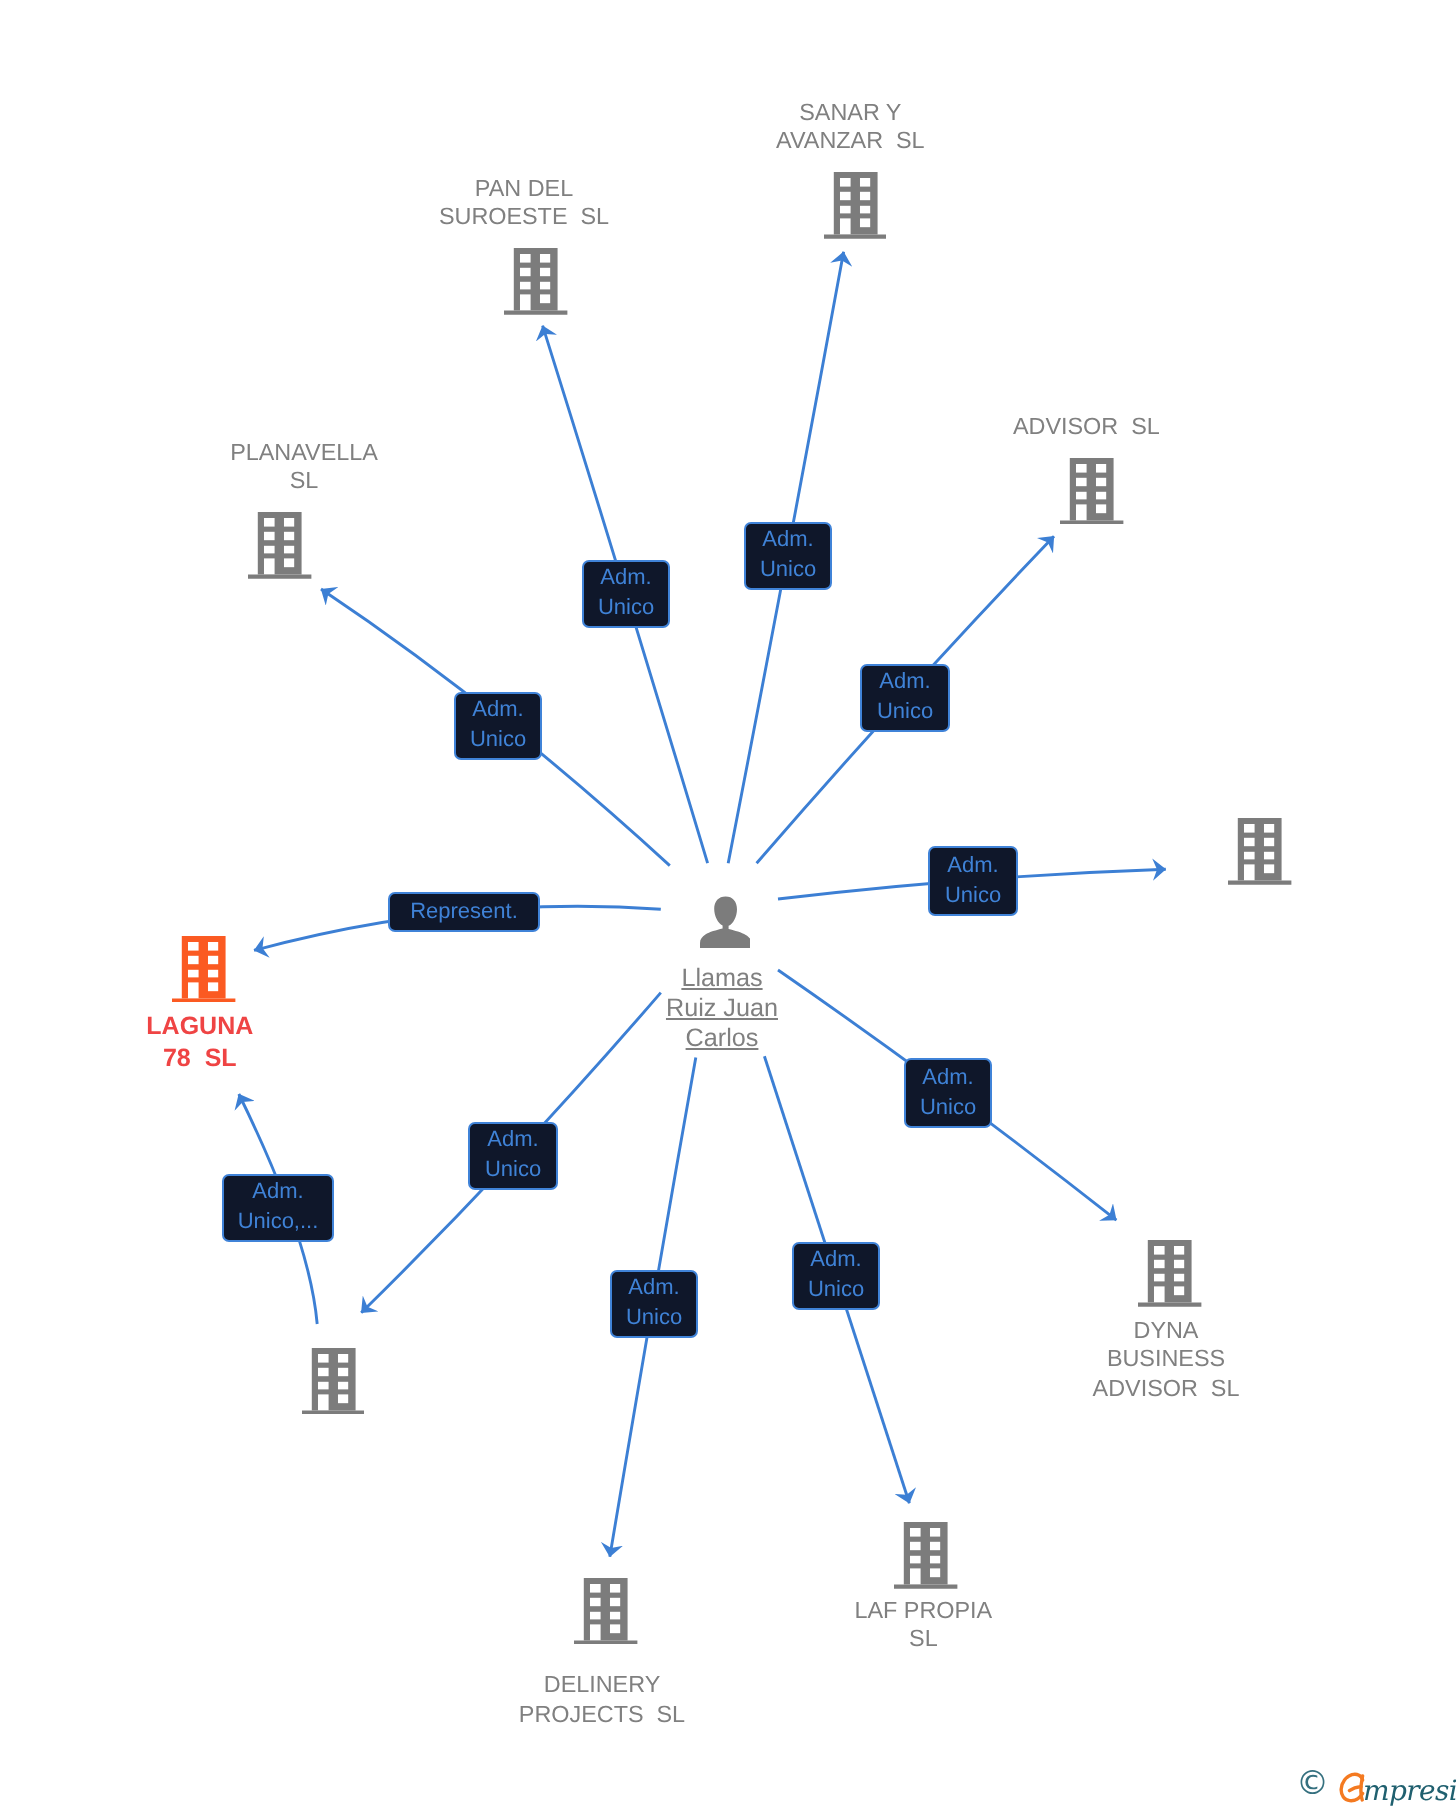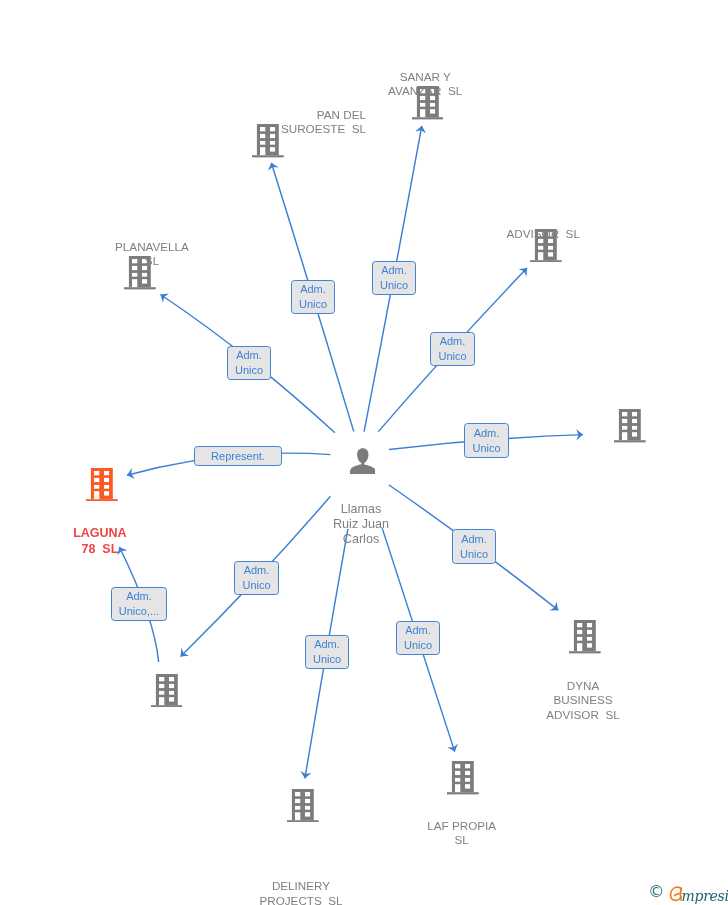--- a/index.html
+++ b/index.html
@@ -6,25 +6,25 @@
   html,body{margin:0;padding:0;}
   body{width:728px;height:905px;background:#ffffff;
        font-family:"Liberation Sans",sans-serif;overflow:hidden;position:relative;}
   #stage{position:absolute;left:0;top:0;width:728px;height:905px;}
   #edges{position:absolute;left:0;top:0;}
   .edge{fill:none;stroke:#3c7fd4;stroke-width:1.45;}
   .node{position:absolute;line-height:0;}
   .bld .fillc{fill:#7c7c7c;}
   .bld.orange .fillc{fill:#fb5a22;}
   .nlabel{position:absolute;text-align:center;color:#808080;font-size:11.7px;
-          line-height:14.85px;white-space:pre-wrap;margin-top:20px;}
+          line-height:14.85px;white-space:pre-wrap;}
   .nlabel.bold{font-weight:bold;color:#ef4444;font-size:12.5px;line-height:16.1px;}
   .center-label{font-size:12.6px;line-height:14.8px;color:#808080;}
   .chip{position:absolute;box-sizing:border-box;border:1.4px solid #4083d8;border-radius:3.5px;
-        background:#e5e5e5;color:#3f82d6;font-size:11px;line-height:14.6px;
+        background:#0f172a;color:#3f82d6;font-size:11px;line-height:14.6px;
         text-align:center;white-space:pre-wrap;display:flex;align-items:center;
         justify-content:center;}
   .logo{position:absolute;white-space:nowrap;line-height:0;height:18px;}
   .logo-c{color:#35707f;font-size:16.5px;line-height:18px;font-family:"DejaVu Sans",sans-serif;
           display:inline-block;vertical-align:top;position:relative;top:-1.5px;}
   .logo-e-wrap{display:inline-block;vertical-align:top;line-height:0;margin-left:4px;}
   .logo-rest{color:#20606f;font-size:14px;font-style:italic;font-weight:normal;line-height:18px;
              font-family:"DejaVu Serif",serif;letter-spacing:-0.3px;
              display:inline-block;vertical-align:top;position:relative;top:3px;left:-3px;}
 </style>
@@ -47,38 +47,38 @@
   <path class="edge" d="M389.0 485.0 Q475.0 544.4 558.2 610.1" marker-end="url(#arrowhead)"></path>
   <path class="edge" d="M330.4 496.3 Q257.0 581.4 180.6 656.4" marker-end="url(#arrowhead)"></path>
   <path class="edge" d="M347.9 528.8 Q326.6 648.9 304.9 778.4" marker-end="url(#arrowhead)"></path>
   <path class="edge" d="M382.2 528.1 Q417.7 637.1 454.7 751.6" marker-end="url(#arrowhead)"></path>
   <path class="edge" d="M158.6 662.0 Q154.8 619.0 119.4 547.0" marker-end="url(#arrowhead)"></path>
   </svg>
 
   <div class="node" style="left:349.7px;top:447.6px;"><svg class="person" width="25.6" height="26.8" viewBox="0 0 25.6 26.8" xmlns="http://www.w3.org/2000/svg">
         <path fill="#7c7c7c" d="M12.8 0.2C9.3 0.2 7.1 2.6 7.1 6.4c0 3.6 1.9 7.4 4.2 8.3v1.6c-3.1.75-6.6 1.75-8.6 2.95C1.05 20.35 0 21.6 0 23.45v3.35h25.6v-3.35c0-1.85-1.05-3.1-2.7-4.0-2.0-1.2-5.5-2.2-8.6-2.95v-1.6c2.3-.9 4.2-4.7 4.2-8.3C18.5 2.6 16.3.2 12.8.2z"></path>
       </svg></div>
-  <div class="nlabel center-label" style="left:271.0px;top:482.0px;width:180px;">Llamas
+  <div class="nlabel center-label" style="left:271.0px;top:482.0px;width:180px;text-decoration:underline;">Llamas
 Ruiz Juan
 Carlos</div>
   <div class="node" style="left:252.0px;top:124.2px;"><svg class="bld gray" width="31.7" height="33.4" viewBox="0 0 31.7 33.4" xmlns="http://www.w3.org/2000/svg">
         <g class="fillc">
           <path d="M4.9 0 H26.8 V31.2 H4.9 Z"></path>
           <path d="M0 31.2 H31.7 V33.4 H0 Z"></path>
         </g>
         <rect x="8.0" y="3.0" width="5.3" height="4.3" fill="#fff"></rect>
         <rect x="18.0" y="3.0" width="5.1" height="4.3" fill="#fff"></rect>
         <rect x="8.0" y="9.9" width="5.3" height="4.2" fill="#fff"></rect>
         <rect x="18.0" y="9.9" width="5.1" height="4.2" fill="#fff"></rect>
         <rect x="8.0" y="16.9" width="5.3" height="3.8" fill="#fff"></rect>
         <rect x="18.0" y="16.9" width="5.1" height="3.8" fill="#fff"></rect>
         <rect x="8.0" y="23.2" width="5.3" height="7.9" fill="#fff"></rect>
         <rect x="18.0" y="23.2" width="5.1" height="4.4" fill="#fff"></rect>
       </svg></div>
-  <div class="nlabel" style="left:186px;top:87.5px;width:180px;text-align:right;">PAN DEL
+  <div class="nlabel" style="left:172px;top:87.5px;width:180px;">PAN DEL
 SUROESTE  SL</div>
   <div class="node" style="left:411.8px;top:86.3px;"><svg class="bld gray" width="31.7" height="33.4" viewBox="0 0 31.7 33.4" xmlns="http://www.w3.org/2000/svg">
         <g class="fillc">
           <path d="M4.9 0 H26.8 V31.2 H4.9 Z"></path>
           <path d="M0 31.2 H31.7 V33.4 H0 Z"></path>
         </g>
         <rect x="8.0" y="3.0" width="5.3" height="4.3" fill="#fff"></rect>
         <rect x="18.0" y="3.0" width="5.1" height="4.3" fill="#fff"></rect>
         <rect x="8.0" y="9.9" width="5.3" height="4.2" fill="#fff"></rect>
         <rect x="18.0" y="9.9" width="5.1" height="4.2" fill="#fff"></rect>
@@ -171,21 +171,21 @@
         </g>
         <rect x="8.0" y="3.0" width="5.3" height="4.3" fill="#fff"></rect>
         <rect x="18.0" y="3.0" width="5.1" height="4.3" fill="#fff"></rect>
         <rect x="8.0" y="9.9" width="5.3" height="4.2" fill="#fff"></rect>
         <rect x="18.0" y="9.9" width="5.1" height="4.2" fill="#fff"></rect>
         <rect x="8.0" y="16.9" width="5.3" height="3.8" fill="#fff"></rect>
         <rect x="18.0" y="16.9" width="5.1" height="3.8" fill="#fff"></rect>
         <rect x="8.0" y="23.2" width="5.3" height="7.9" fill="#fff"></rect>
         <rect x="18.0" y="23.2" width="5.1" height="4.4" fill="#fff"></rect>
       </svg></div>
-  <div class="nlabel" style="left:211.0px;top:859px;width:180px;">DELINERY
+  <div class="nlabel" style="left:211.0px;top:836px;width:180px;">DELINERY
 PROJECTS  SL</div>
   <div class="node" style="left:447.2px;top:761.4px;"><svg class="bld gray" width="31.7" height="33.4" viewBox="0 0 31.7 33.4" xmlns="http://www.w3.org/2000/svg">
         <g class="fillc">
           <path d="M4.9 0 H26.8 V31.2 H4.9 Z"></path>
           <path d="M0 31.2 H31.7 V33.4 H0 Z"></path>
         </g>
         <rect x="8.0" y="3.0" width="5.3" height="4.3" fill="#fff"></rect>
         <rect x="18.0" y="3.0" width="5.1" height="4.3" fill="#fff"></rect>
         <rect x="8.0" y="9.9" width="5.3" height="4.2" fill="#fff"></rect>
         <rect x="18.0" y="9.9" width="5.1" height="4.2" fill="#fff"></rect>
@@ -217,21 +217,21 @@
   <div class="chip" style="left:291px;top:280px;width:44px;height:34px;">Adm.
 Unico</div>
   <div class="chip" style="left:372px;top:261px;width:44px;height:34px;">Adm.
 Unico</div>
   <div class="chip" style="left:227px;top:346px;width:44px;height:34px;">Adm.
 Unico</div>
   <div class="chip" style="left:430px;top:332px;width:45px;height:34px;">Adm.
 Unico</div>
   <div class="chip" style="left:464px;top:423px;width:45px;height:35px;">Adm.
 Unico</div>
-  <div class="chip" style="left:194px;top:446px;width:88px;height:20px;">Represent.</div>
+  <div class="chip" style="left:194px;top:446px;width:76px;height:20px;">Represent.</div>
   <div class="chip" style="left:452px;top:529px;width:44px;height:35px;">Adm.
 Unico</div>
   <div class="chip" style="left:234px;top:561px;width:45px;height:34px;">Adm.
 Unico</div>
   <div class="chip" style="left:305px;top:635px;width:44px;height:34px;">Adm.
 Unico</div>
   <div class="chip" style="left:396px;top:621px;width:44px;height:34px;">Adm.
 Unico</div>
   <div class="chip" style="left:111px;top:587px;width:56px;height:34px;">Adm.
 Unico,...</div>

